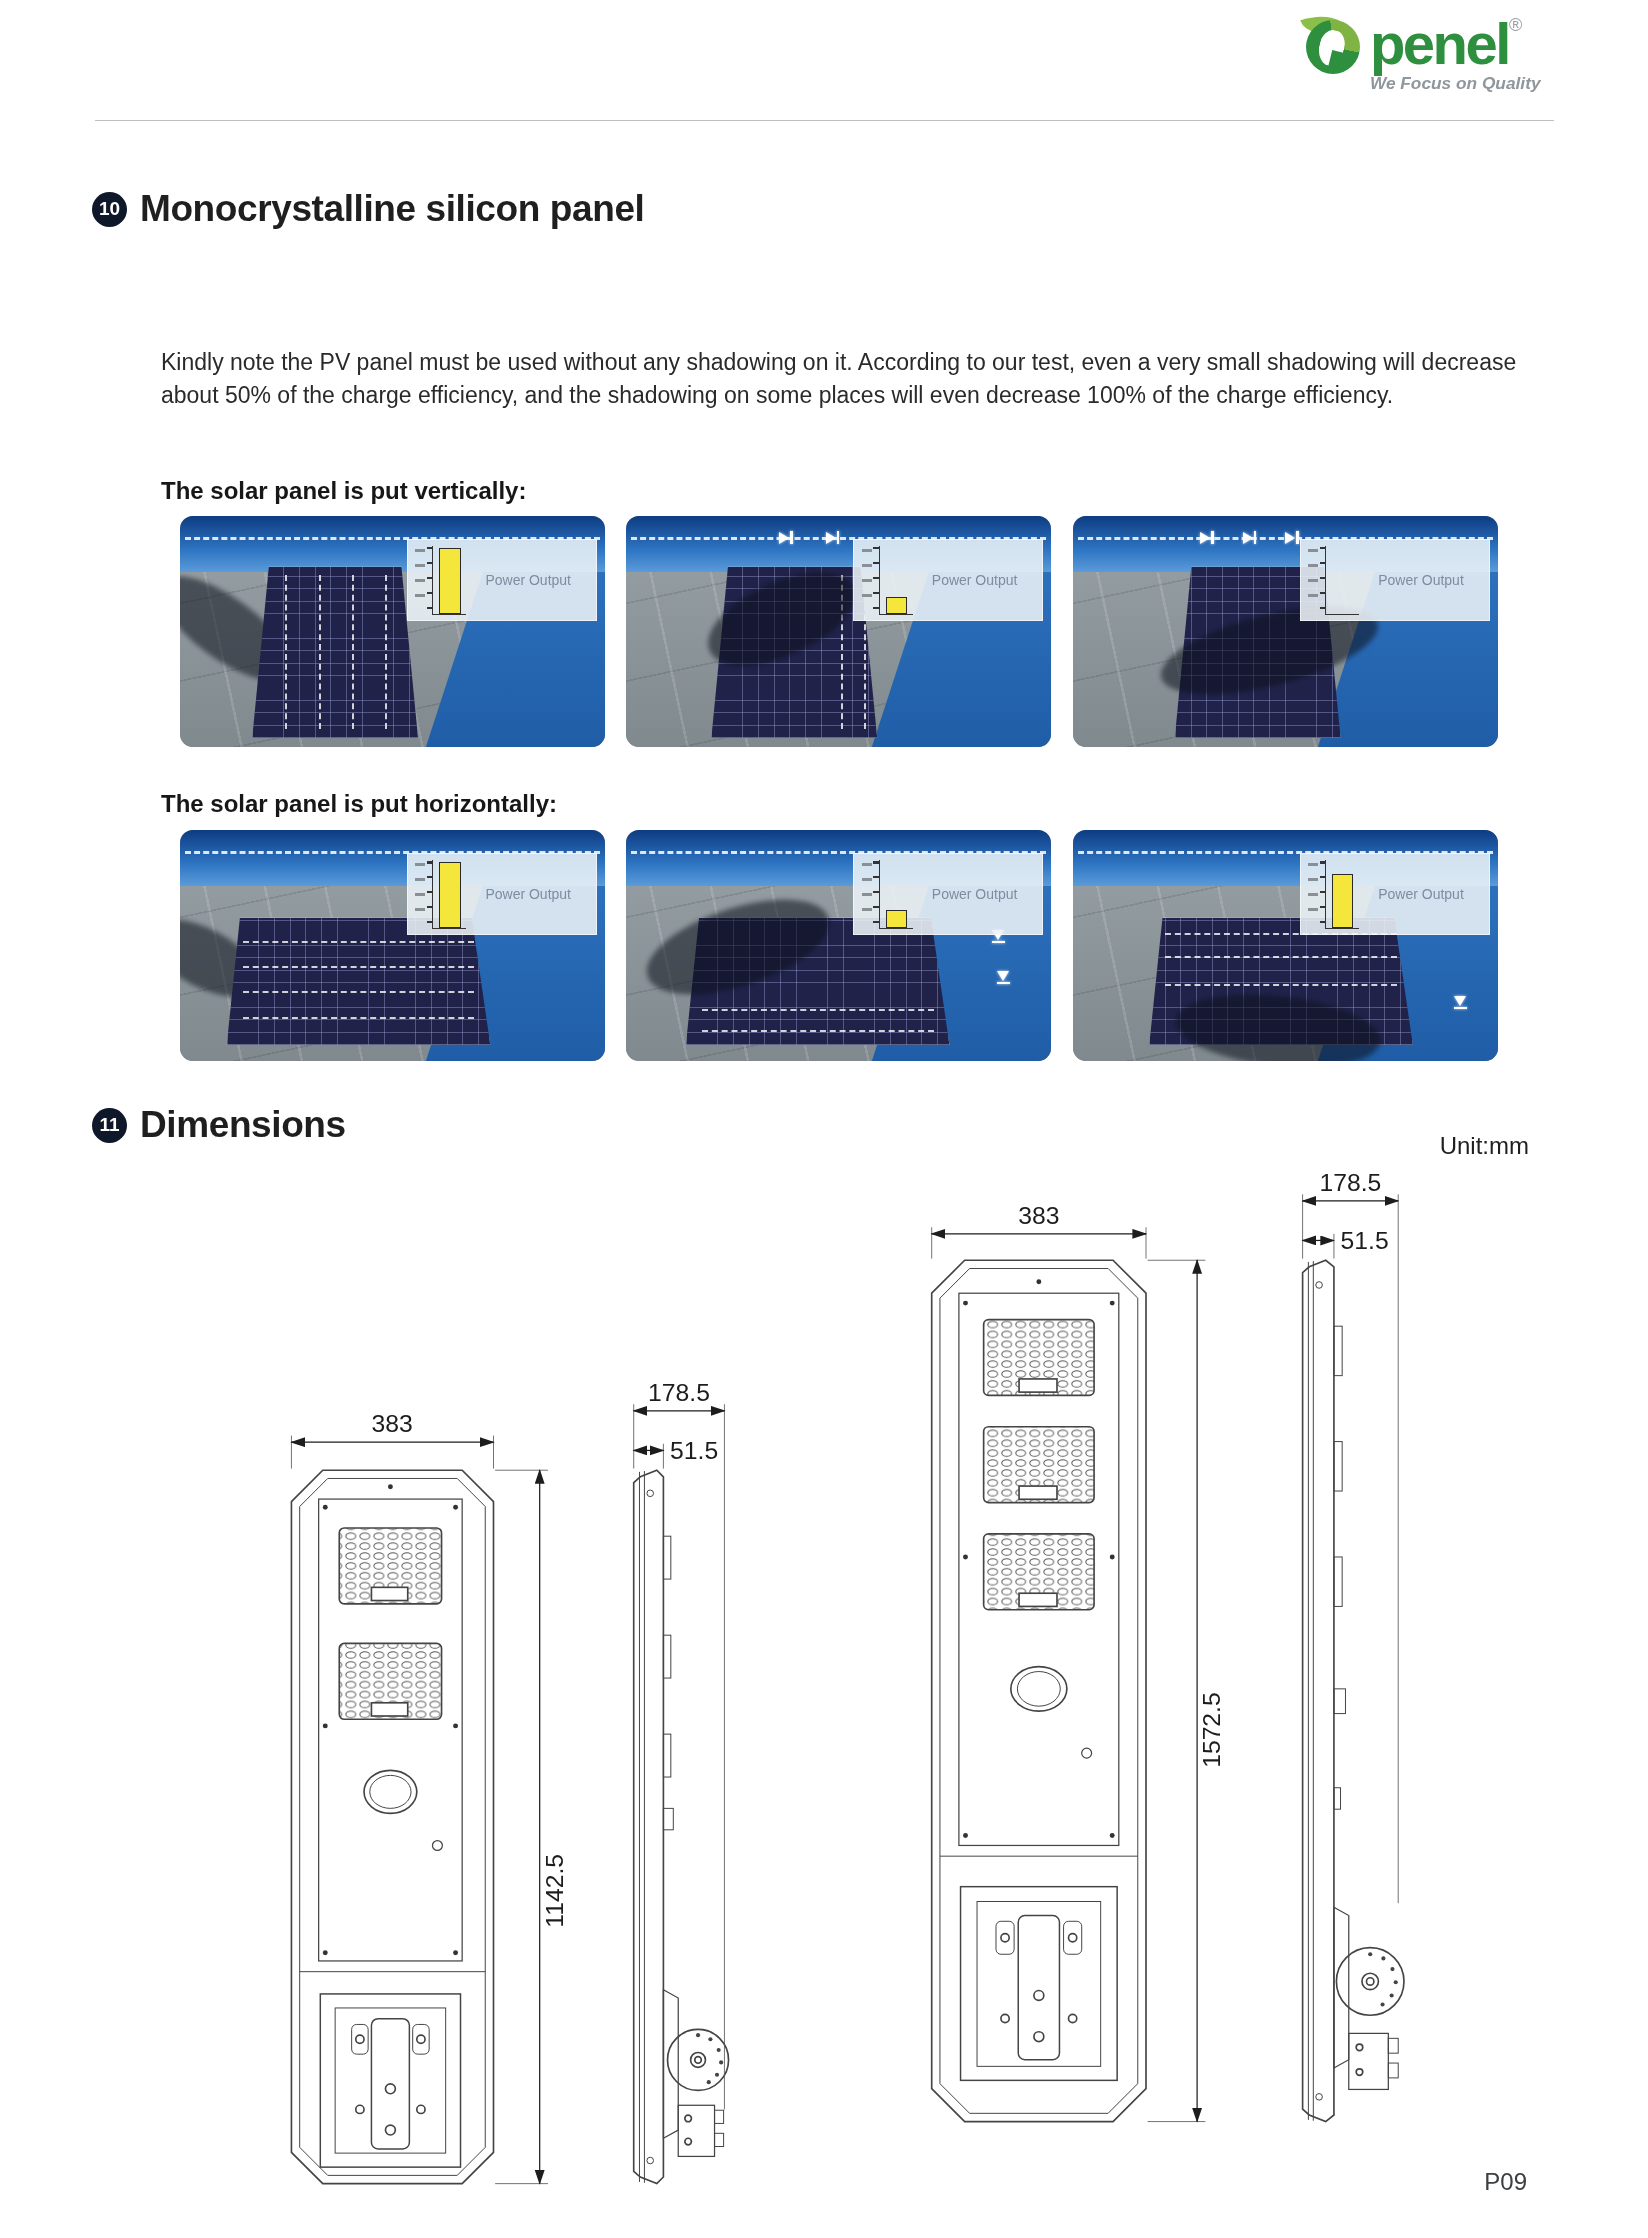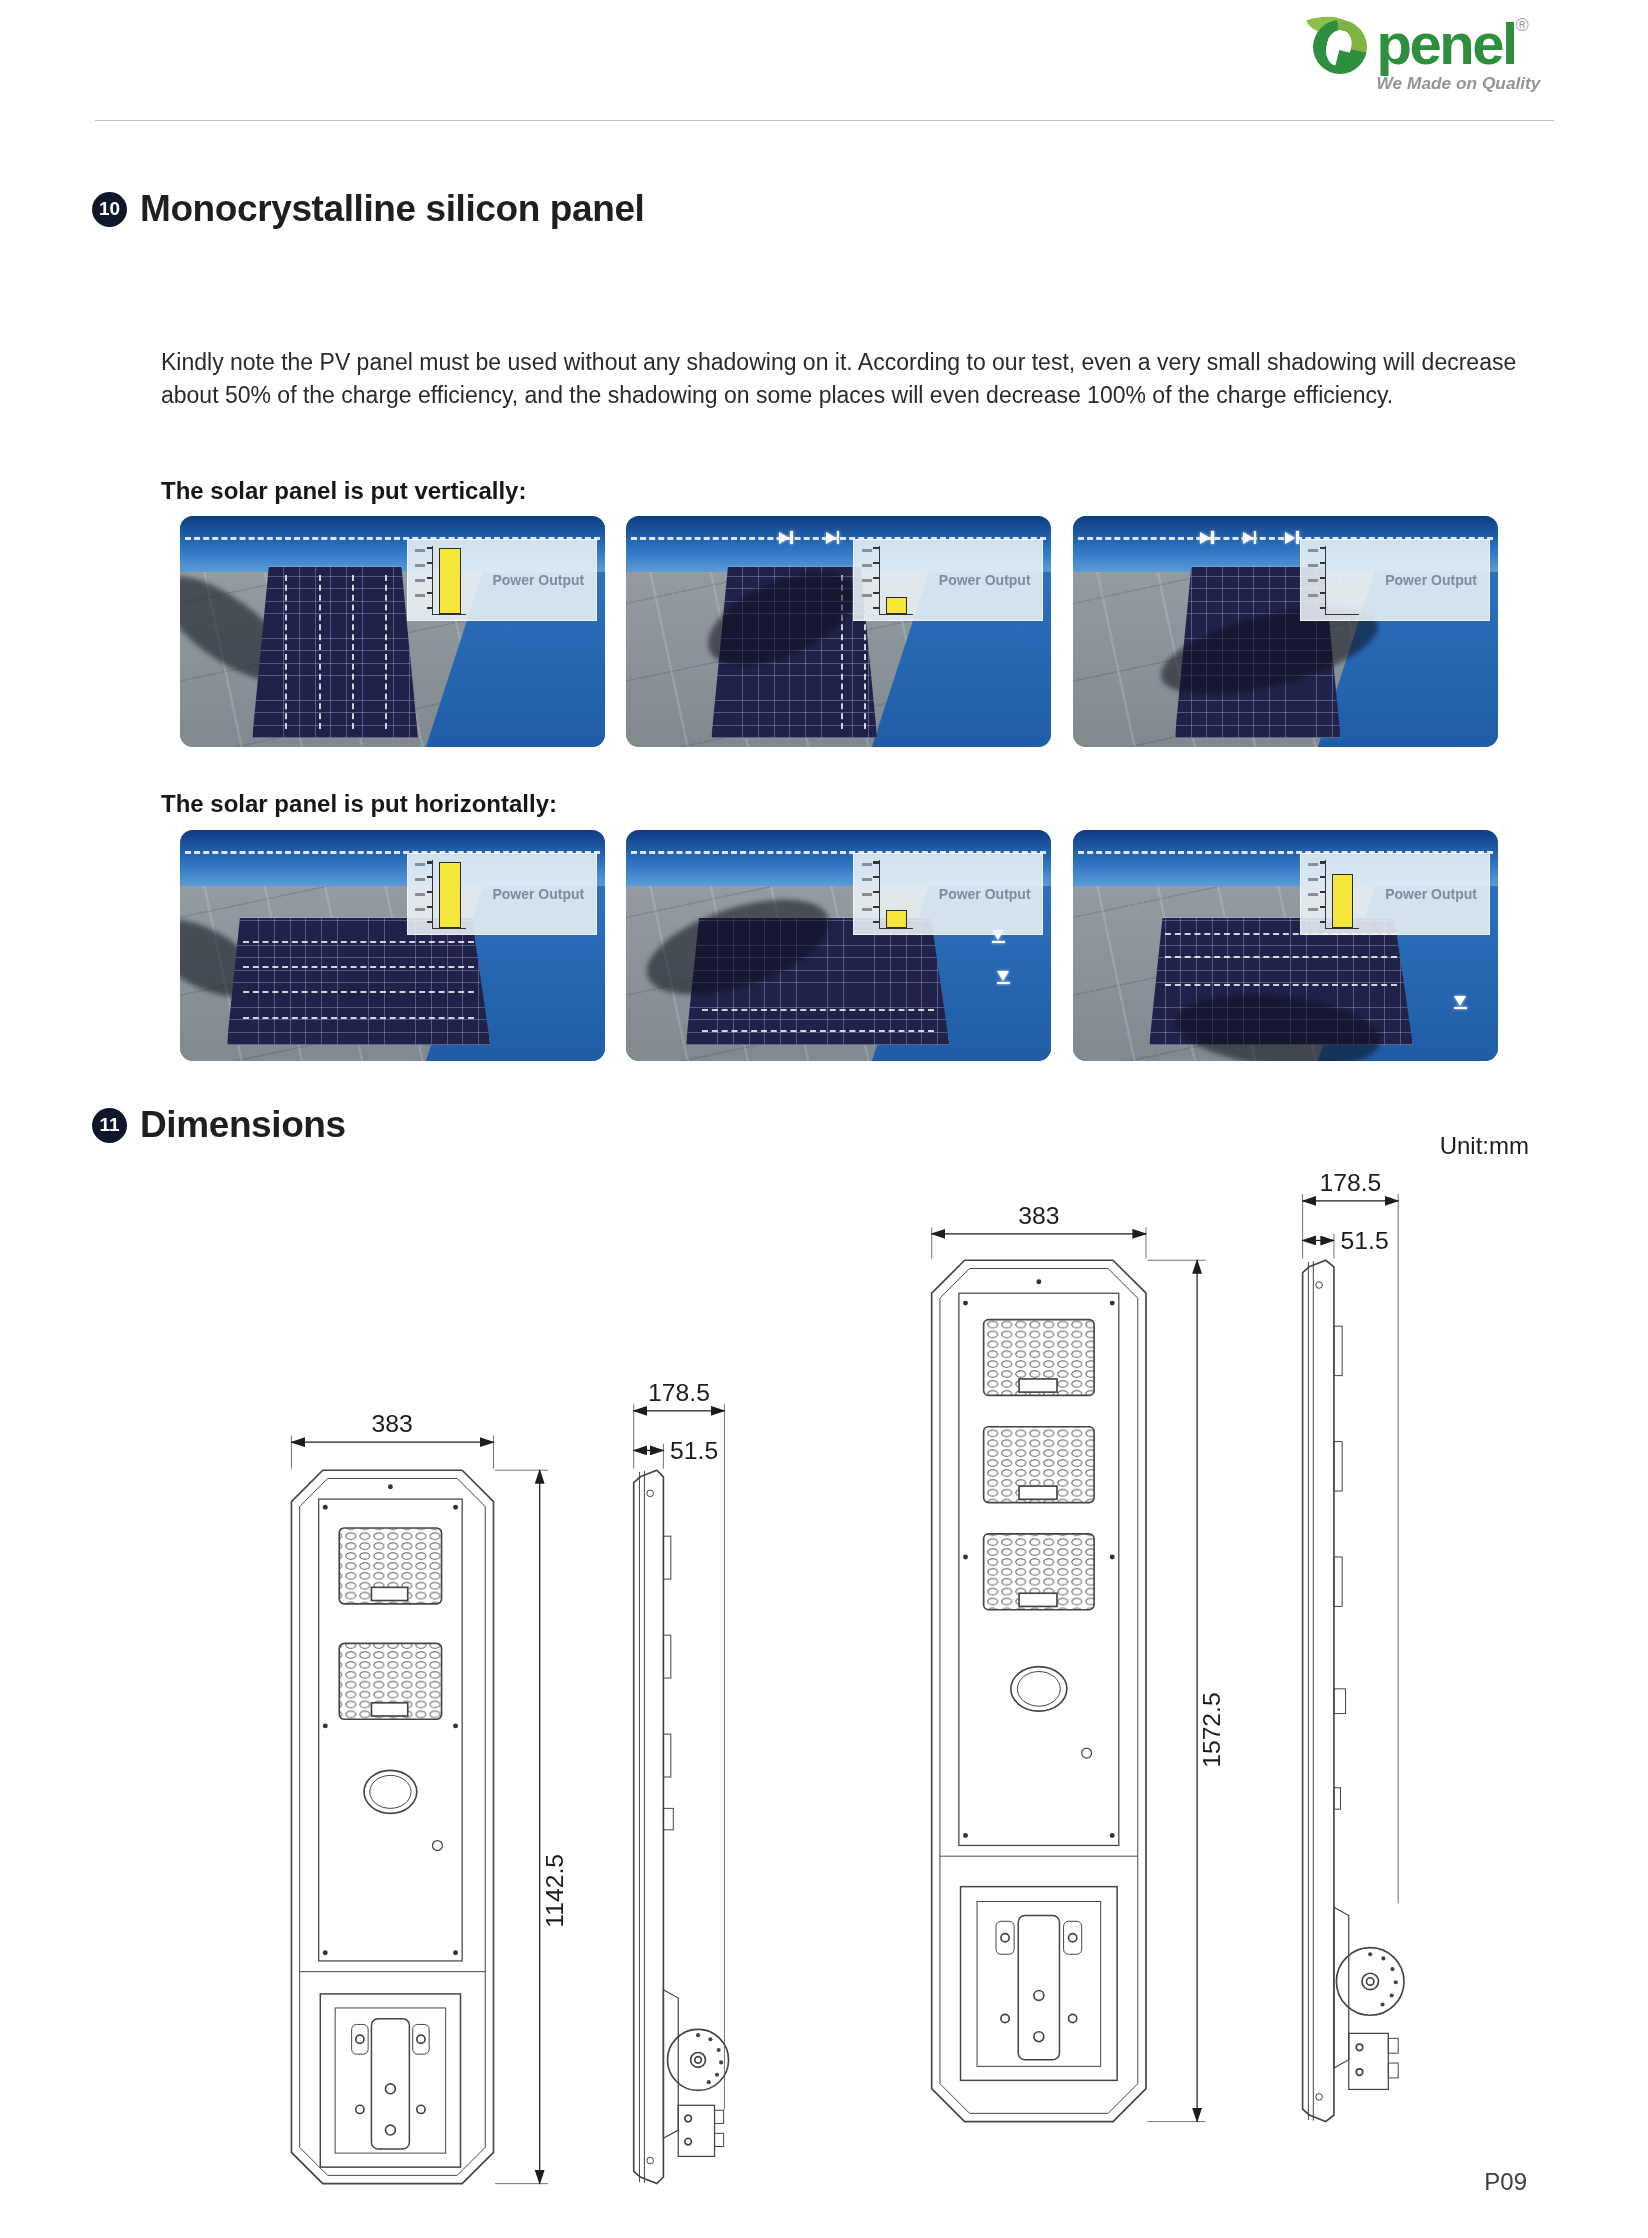--- a/index.html
+++ b/index.html
@@ -56,21 +56,21 @@
   .inset{position:absolute;right:8.2px;top:23px;width:190px;height:82px;background:rgba(236,242,247,.88);
         border:0.8px solid rgba(255,255,255,.6);display:flex;align-items:center;padding:5px 6.6px;box-sizing:border-box;}
   .axis{position:relative;width:33px;height:68px;border-left:1.6px solid #333;border-bottom:1.6px solid #333;
         margin-left:18px;display:flex;align-items:flex-end;}
   .axis::before{content:'';position:absolute;left:-6.6px;top:1.6px;bottom:1.6px;width:6.6px;
         background:repeating-linear-gradient(180deg,#333 0 2.5px,rgba(0,0,0,0) 2.5px 15px);}
   .axis::after{content:'';position:absolute;left:-18px;top:3.3px;bottom:5px;width:10px;
         background:repeating-linear-gradient(180deg,#8a8f96 0 3.3px,rgba(0,0,0,0) 3.3px 15px);}
   .bar{width:21.4px;margin-left:5.8px;background:#f5e63c;border:1.6px solid #2a2a2a;box-sizing:border-box;}
   .bar.zero{border:none;background:transparent;}
-  .inset-label{color:#7d8da0;font-weight:bold;font-size:14px;margin-left:26px;}
+  .inset-label{color:#7d8da0;font-weight:normal;font-size:14px;margin-left:19px;}
   .diode{position:absolute;width:0;height:0;border-top:6.6px solid transparent;border-bottom:6.6px solid transparent;
         border-left:10px solid #fff;filter:drop-shadow(0 0 1.6px rgba(255,255,255,.8));}
   .diode::after{content:'';position:absolute;left:0.8px;top:-6.6px;width:2.5px;height:13px;background:#fff;}
   .diode.down{transform:rotate(90deg);}
 
   
   .drawings{position:absolute;left:0;top:0;width:1649px;height:2239px;pointer-events:none;}
   svg text{font-family:"Liberation Sans",sans-serif;fill:#1d1d1d;}
 </style>
 </head>
@@ -80,21 +80,21 @@
 
   <div class="logo">
     <div class="logo-row">
       <div class="leaf">
         <div class="blade"></div>
           <div class="disc"></div>
           <div class="swirl"></div>
       </div>
       <div>
         <span class="brand">penel</span><span class="reg">®</span>
-        <div class="tagline">We Made on Quality</div>
+        <div class="tagline">We Focus on Quality</div>
       </div>
     </div>
   </div>
   <div class="rule"></div>
 
   <div class="sec-head" style="left:92px;top:188px;">
     <div class="badge">10</div>
     <div class="sec-title">Monocrystalline silicon panel</div>
   </div>
   <div class="para" style="top:346px;">Kindly note the PV panel must be used without any shadowing on it. According to our test, even a very small shadowing will decrease about 50% of the charge efficiency, and the shadowing on some places will even decrease 100% of the charge efficiency.</div>

